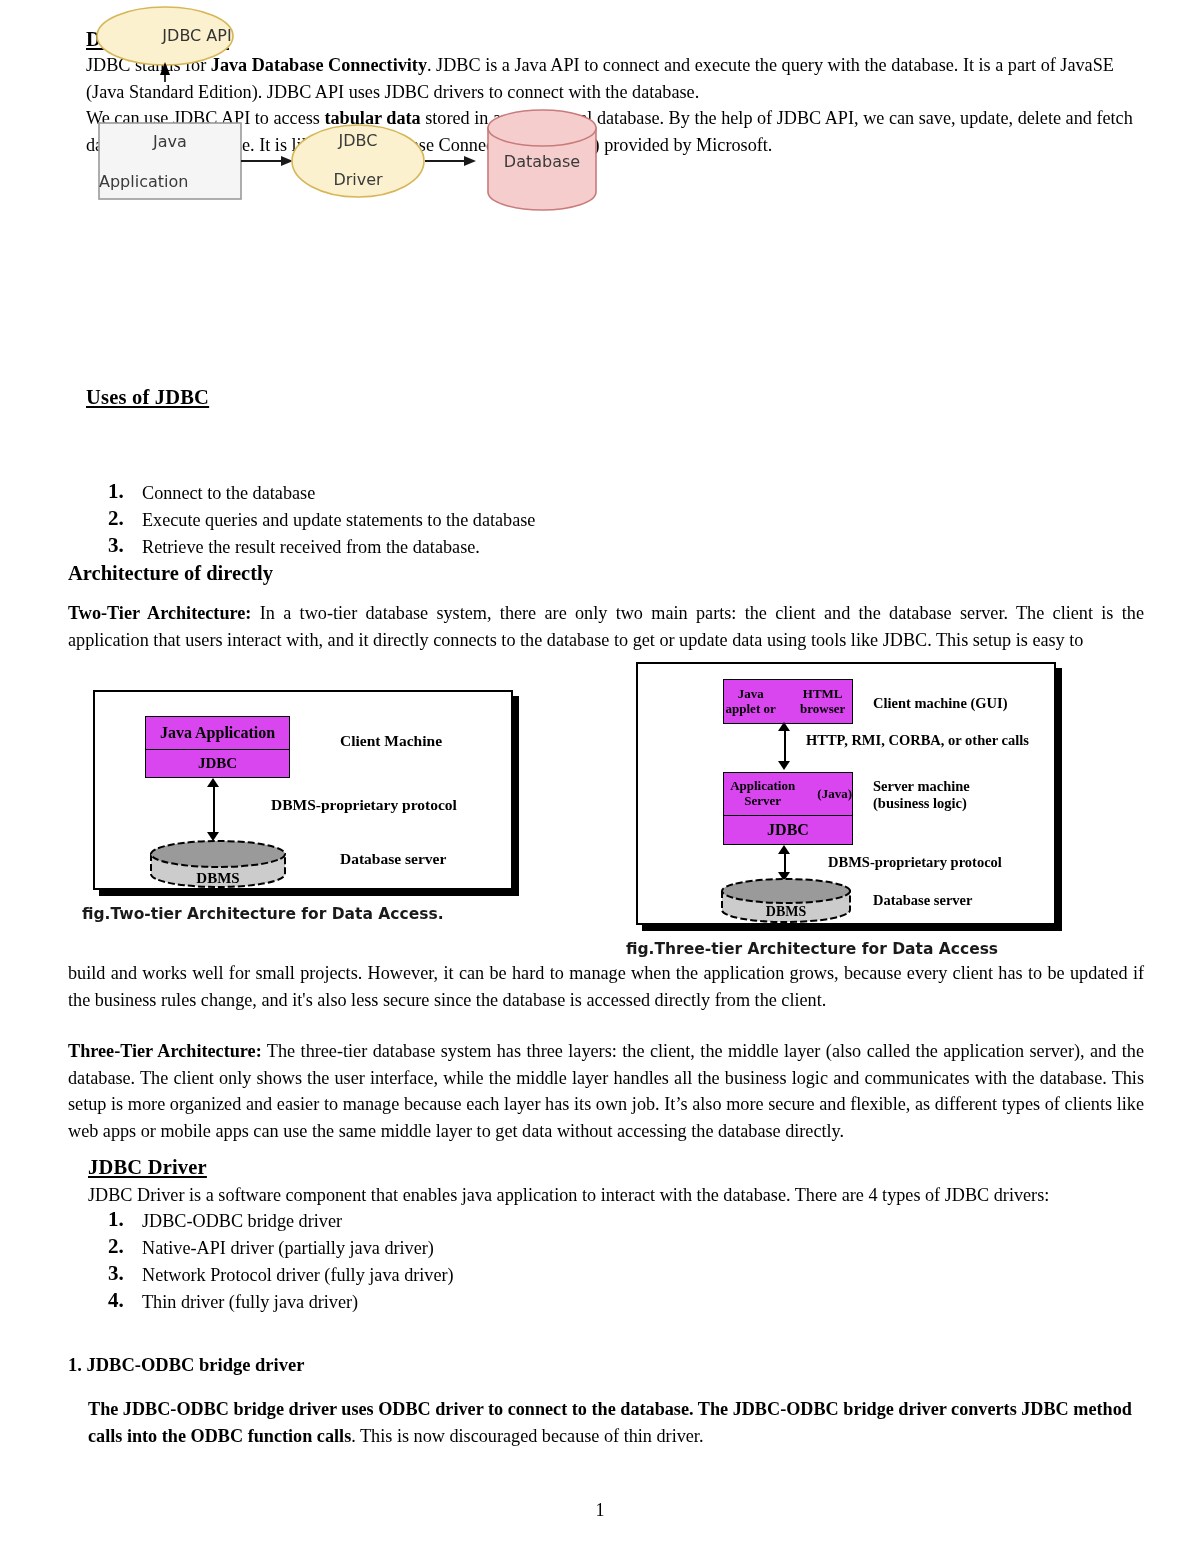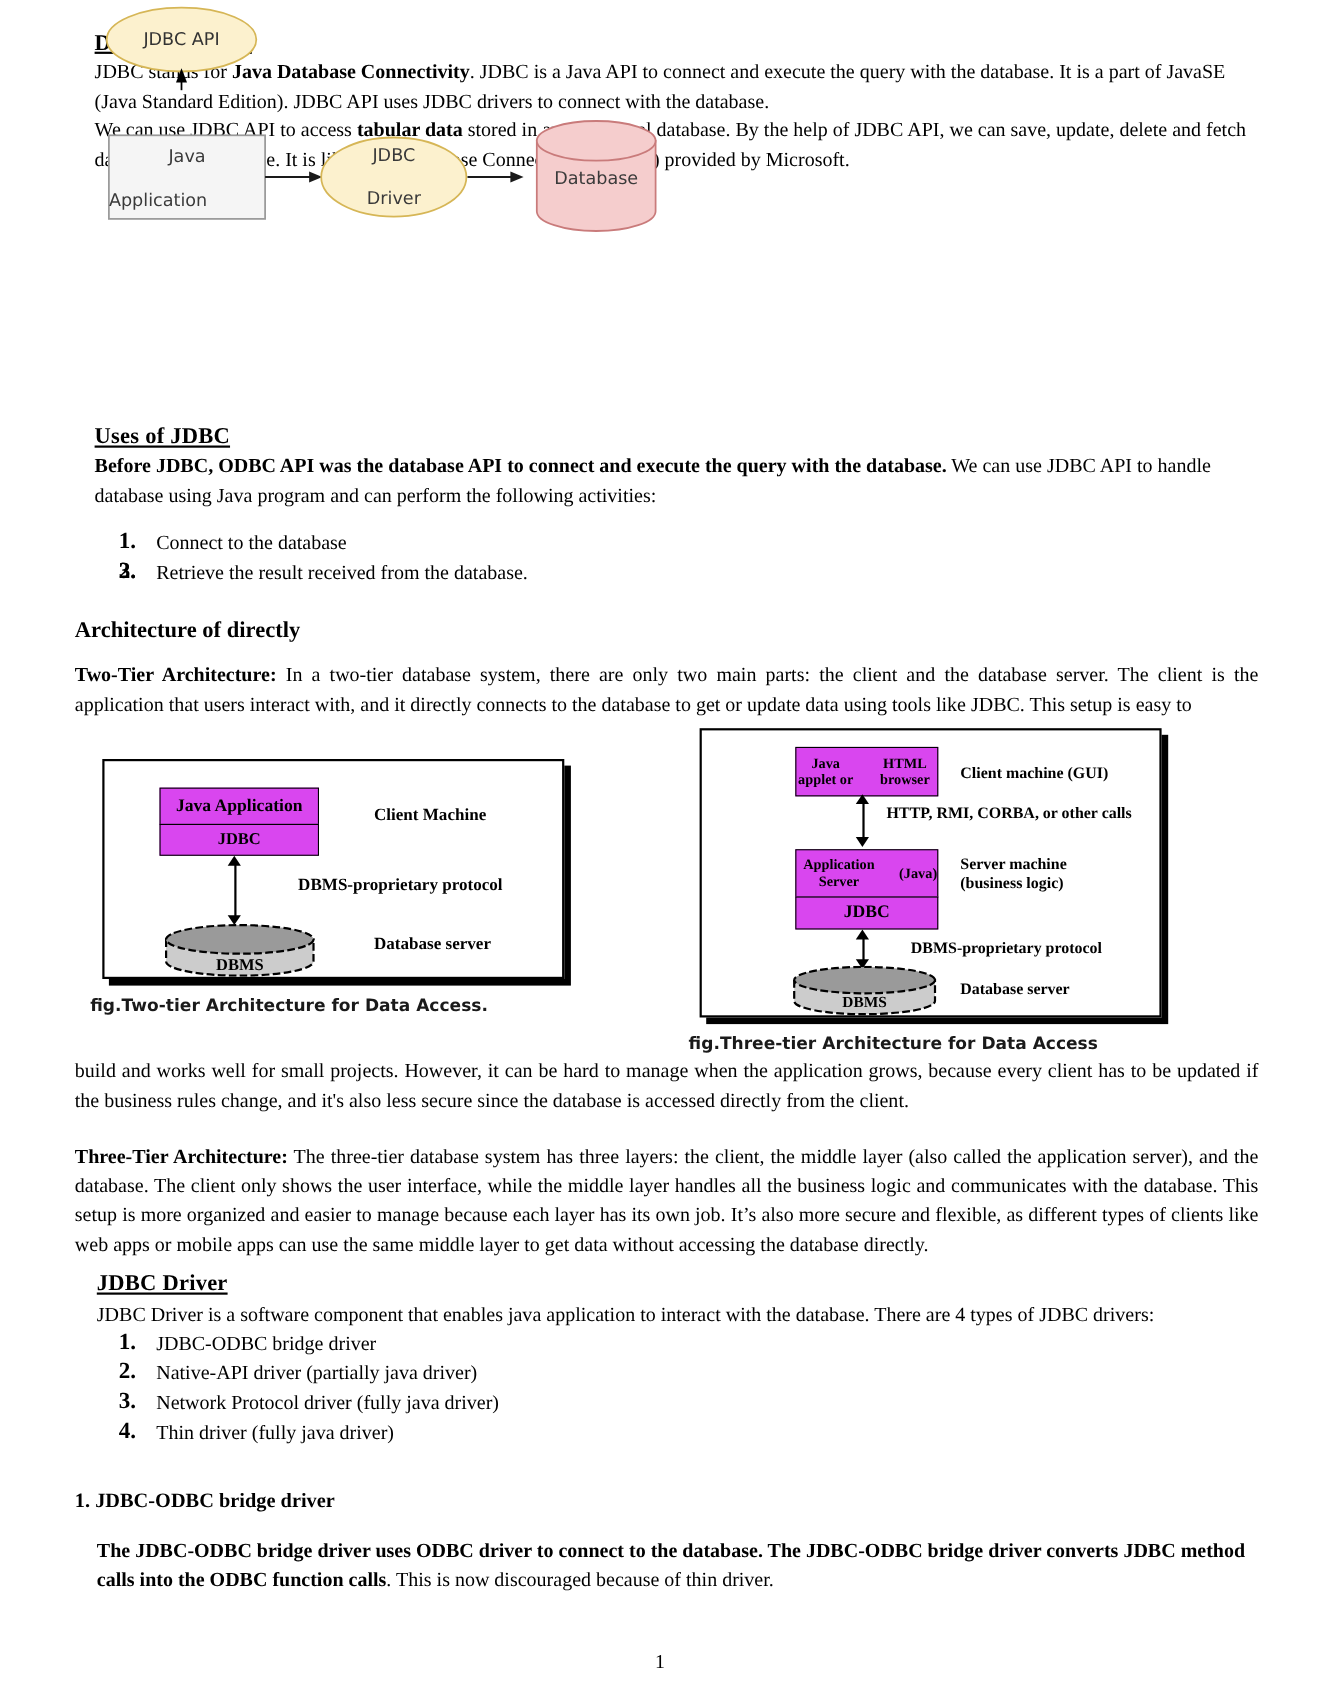--- a/index.html
+++ b/index.html
@@ -168,49 +168,47 @@
       <polygon points="476,161 464,156 464,166" fill="#1a1a1a"></polygon>
 
       <g>
         <path d="M 488 128 L 488 192 A 54 18 0 0 0 596 192 L 596 128 Z" fill="#f5cdcd" stroke="#c97b7b" stroke-width="1.6"></path>
         <ellipse cx="542" cy="128" rx="54" ry="18" fill="#f5cdcd" stroke="#c97b7b" stroke-width="1.6"></ellipse>
       </g>
     </svg>
 
     
     <div class="abs" style="left:97px; top:26px; width:136px; text-align:center;
-                font-family:'DejaVu Sans','Liberation Sans',sans-serif; font-size:16px; color:#333;">JDBC API</div>
+                font-family:'DejaVu Sans','Liberation Sans',sans-serif; font-size:16px; color:#333;padding-left:32px;">JDBC API</div>
 
     <div class="abs" style="left:99px; top:132px; width:142px; text-align:center;
                 font-family:'DejaVu Sans','Liberation Sans',sans-serif; font-size:16px; color:#3a3a3a;">Java</div>
     <div class="abs" style="left:99px; top:172px; width:142px; 
                 font-family:'DejaVu Sans','Liberation Sans',sans-serif; font-size:16px; color:#3a3a3a;">Application</div>
 
     <div class="abs" style="left:292px; top:131px; width:132px; text-align:center;
                 font-family:'DejaVu Sans','Liberation Sans',sans-serif; font-size:16px; color:#3a3a3a;">JDBC</div>
     <div class="abs" style="left:292px; top:170px; width:132px; text-align:center;
                 font-family:'DejaVu Sans','Liberation Sans',sans-serif; font-size:16px; color:#3a3a3a;">Driver</div>
 
     <div class="abs" style="left:488px; top:152px; width:108px; text-align:center;
                 font-family:'DejaVu Sans','Liberation Sans',sans-serif; font-size:16px; color:#3a3a3a;">Database</div>
   </div>
 
   <div class="abs h-underline" style="left:86px; top:386px;">Uses of JDBC</div>
 
-  <div class="abs para" style="left:86px; top:410px; width:1055px;">
-    <span class="b">Before JDBC, ODBC API was the database API to connect and execute the query with the database.</span><span> We can use JDBC API to handle database using Java program and can perform the following activities:</span>
-  </div>
 
   <ol class="doclist abs" style="left:40px; top:480px; width:1000px;">
     <li>
       <span class="num">1.</span>
       <span>Connect to the database</span>
     </li>
     <li>
       <span class="num">2.</span>
+      <span>Execute queries and update statements to the database</span>
     </li>
     <li>
       <span class="num">3.</span>
       <span>Retrieve the result received from the database.</span>
     </li>
   </ol>
 
   <div class="abs h-plain" style="left:68px; top:562px;">Architecture of directly</div>
 
   <div class="abs para j" style="left:68px; top:600px; width:1076px;">

